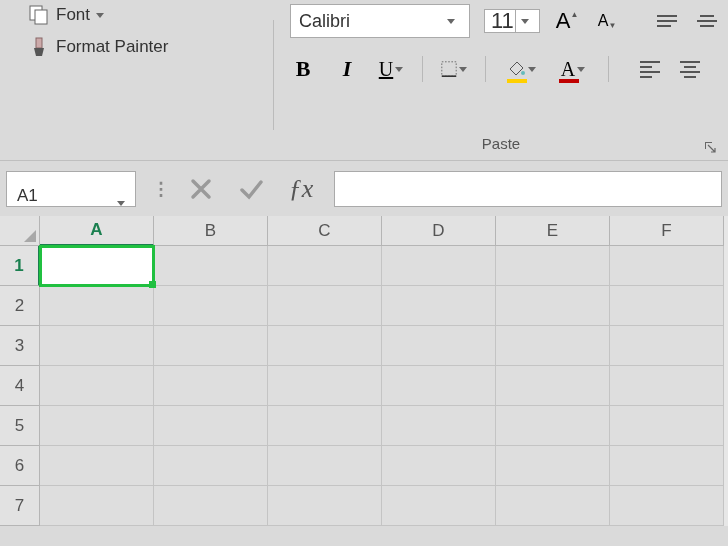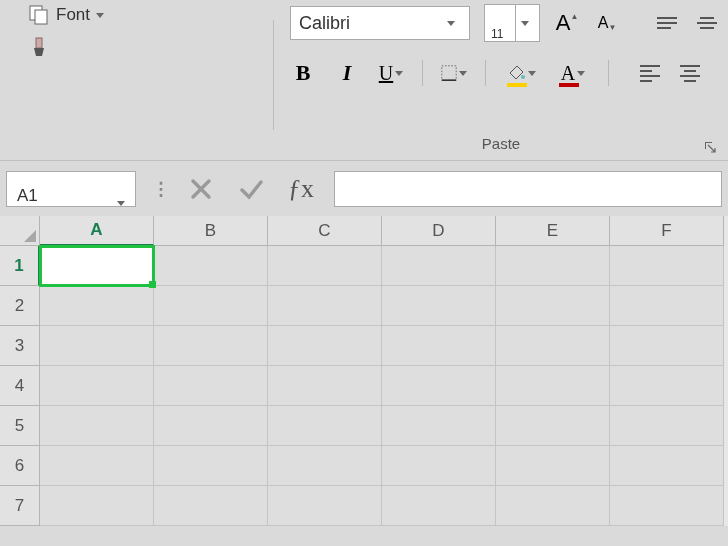--- a/index.html
+++ b/index.html
@@ -51,22 +51,22 @@
 
 
 .font-rows { display:flex; flex-direction:column; gap:18px; padding-left:8px; }
 .font-row { display:flex; align-items:center; gap:14px; }
 .font-name {
   width: 180px; height: 34px; background:#fff; border:1px solid #aaa;
   display:flex; align-items:center; padding:16px 8px; font-size:18px; color:#333;
 }
 .font-name-dd { width:22px; border-left:1px solid #aaa; height:100%; display:flex;align-items:center;justify-content:center;}
 .font-size {
-  width: 56px; height:38px; background:#fff; border:1px solid #aaa;
-  display:flex; align-items:flex-end; padding:0 6px; font-size:12px; color:#333;
+  width: 56px; height:24px; background:#fff; border:1px solid #aaa;
+  display:flex; align-items:center; padding:0 6px; font-size:22px; color:#333;
 }
 .font-size-dd { width:18px; border-left:1px solid #aaa; height:100%; display:flex;align-items:center;justify-content:center;}
 .font-btn { width:26px; height:26px; display:flex; align-items:center; justify-content:center; cursor:pointer; position:relative; }
 .font-btn.bold { font-weight:900; font-family:"Times New Roman",serif; font-size:22px; }
 .font-btn.italic { font-style:italic; font-family:"Times New Roman",serif; font-size:22px; font-weight:bold;}
 .font-btn.underline { text-decoration:underline; font-family:"Times New Roman",serif; font-size:20px; }
 .dd-tri { margin-left:2px; }
 .sep-v { width:1px; height:26px; background:#b8b8b8; }
 .color-swatch { position:absolute; bottom:-1px; left:3px; width:20px; height:4px; }
 .grow-A { font-size:22px; font-weight:500; }
@@ -86,21 +86,21 @@
 }
 .name-box {
   width:130px; height:36px; background:#fff; border:1px solid #aaa;
   display:flex; align-items:flex-end; padding:0 10px; font-size:17px; color:#333;
 }
 .name-box .dd { margin-left:auto; }
 .fbar-sep { width:10px; }
 .fbar-handle { color:#888; font-size:18px; font-weight:bold; padding:0 6px; }
 .fbar-btn { width:50px; height:36px; display:flex; align-items:center; justify-content:center; cursor:pointer; }
 .fbar-btn svg { width:28px; height:28px; }
-.fx { font-family:"Times New Roman",serif; font-size:26px; color:#555; }
+.fx { font-style:italic; font-family:"Times New Roman",serif; font-size:26px; color:#555; }
 .formula-input {
   flex:1; height:36px; background:#fff; border:1px solid #aaa; margin-left:8px;
 }
 
 
 .grid-wrap { background:#e7e7e7; }
 .corner-row { display:flex; height:30px; }
 .corner {
   width:40px; background:#e2e2e2; border-right:1px solid #b5b5b5; border-bottom:1px solid #b5b5b5;
   position:relative;
@@ -147,20 +147,21 @@
             <rect x="7" y="6" width="12" height="14" fill="#fff" stroke="#666"></rect>
           </svg>
           <span>Font</span>
           <span class="dd-arrow sm"></span>
         </div>
         <div class="clip-item">
           <svg width="22" height="22" viewBox="0 0 22 22">
             <rect x="8" y="2" width="6" height="10" fill="#caa" stroke="#866"></rect>
             <path d="M6 12 L16 12 L14 20 L8 20 Z" fill="#555"></path>
           </svg>
+          <span>Format Painter</span>
         </div>
       </div>
     </div>
   </div>
 
   <div class="ribbon-divider"></div>
 
   <div class="ribbon-group" style="flex:1">
     <div class="group-content">
       <div class="font-rows">

